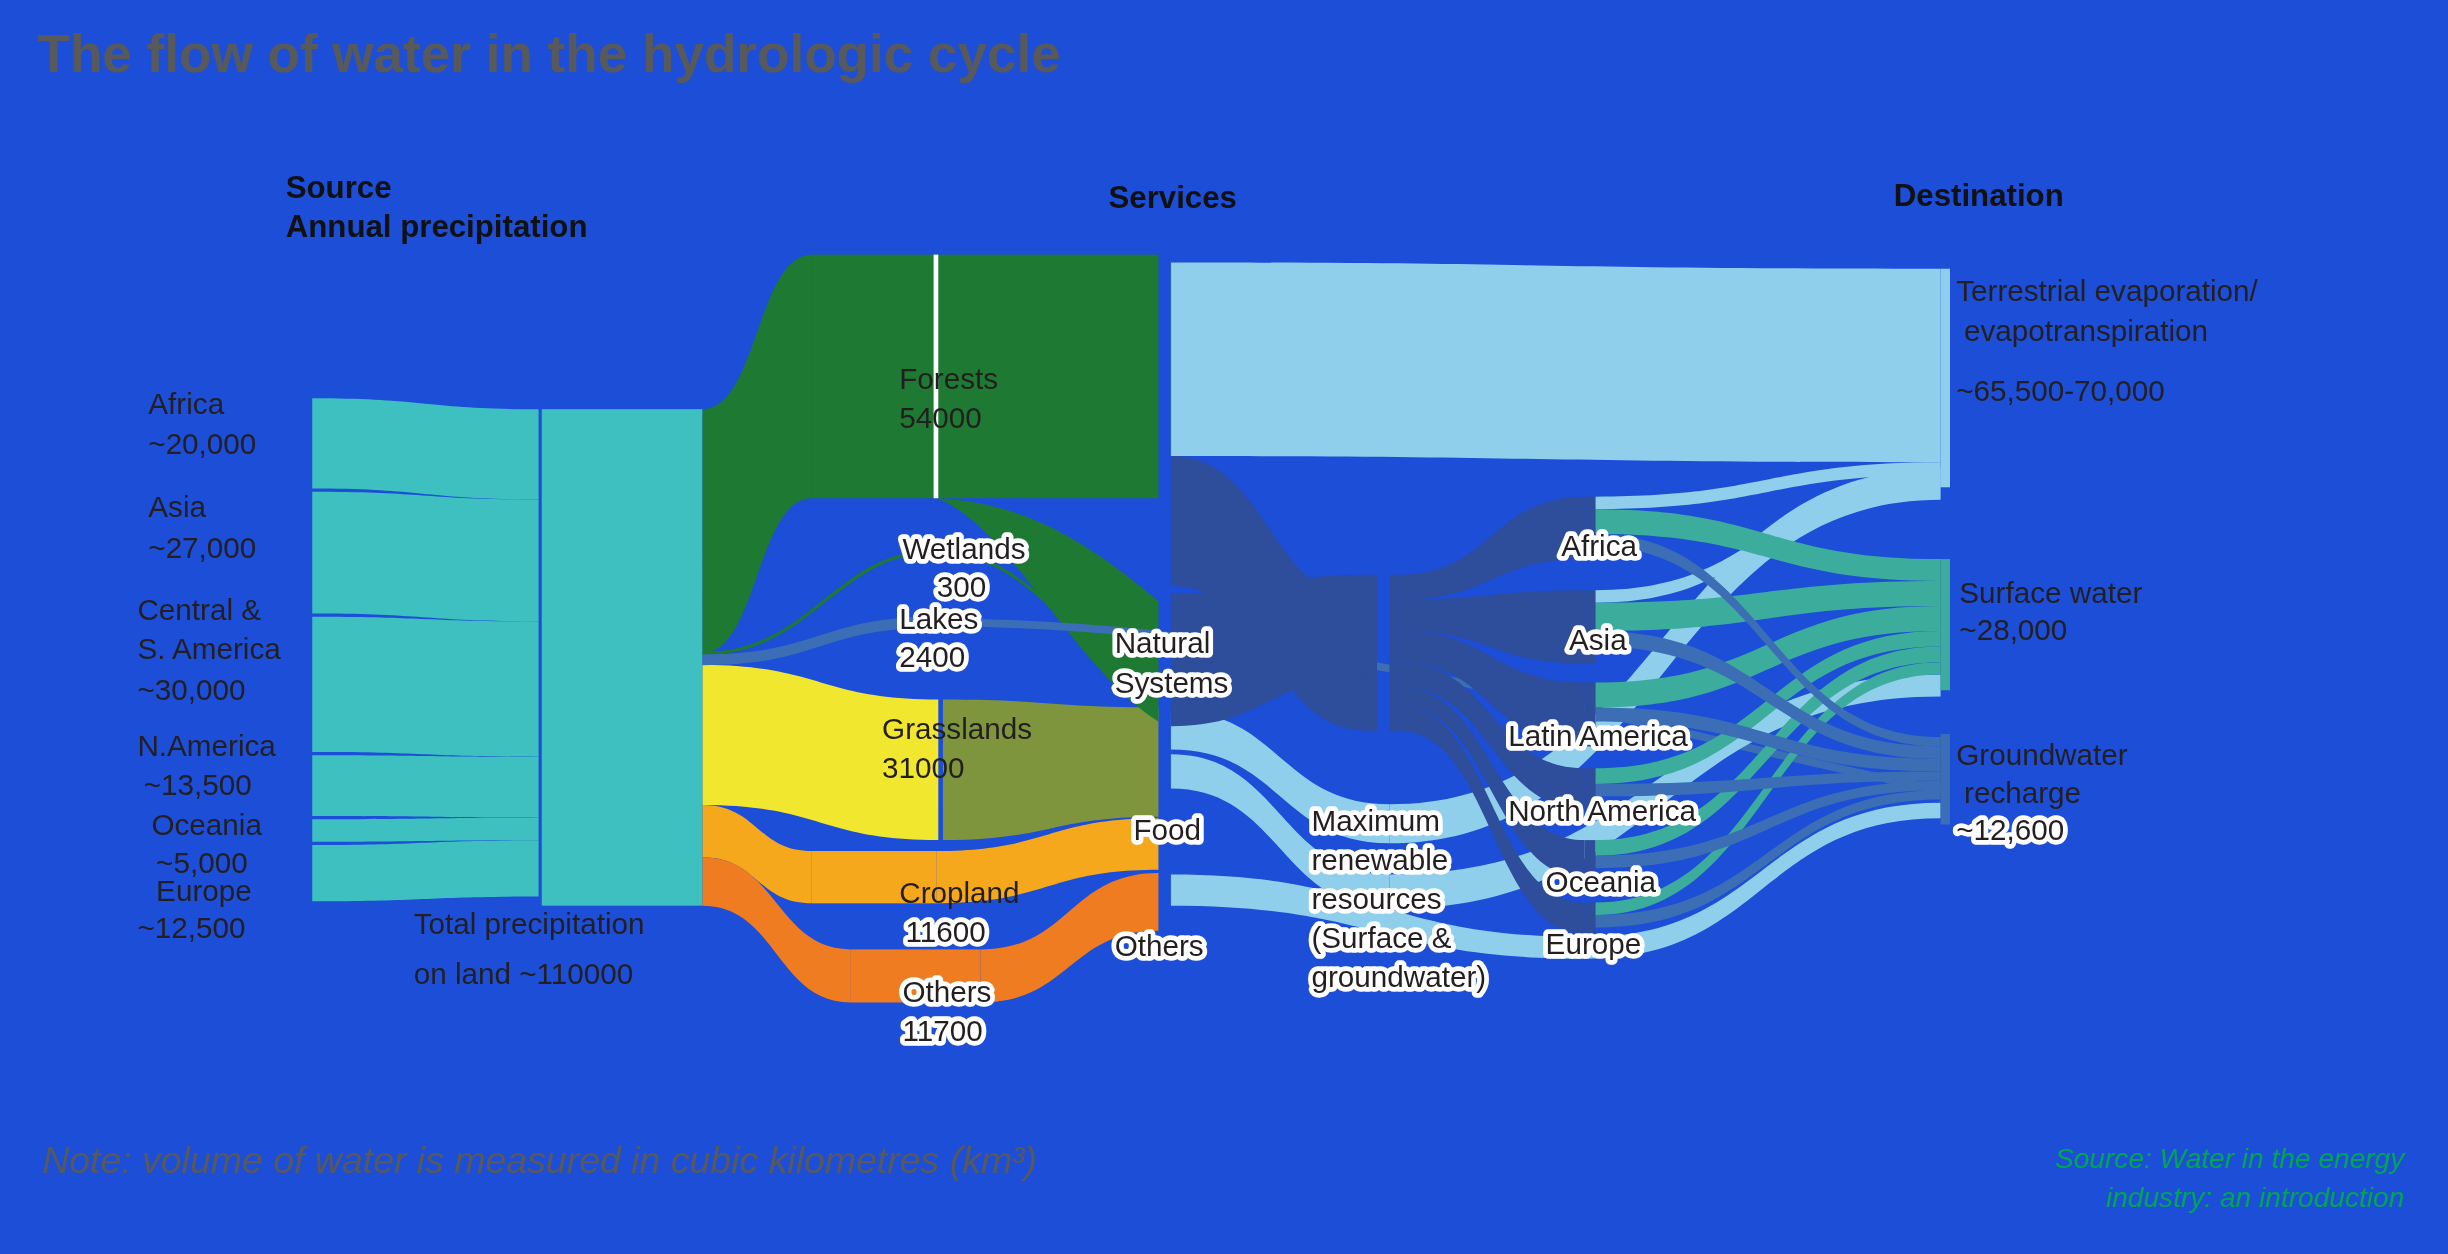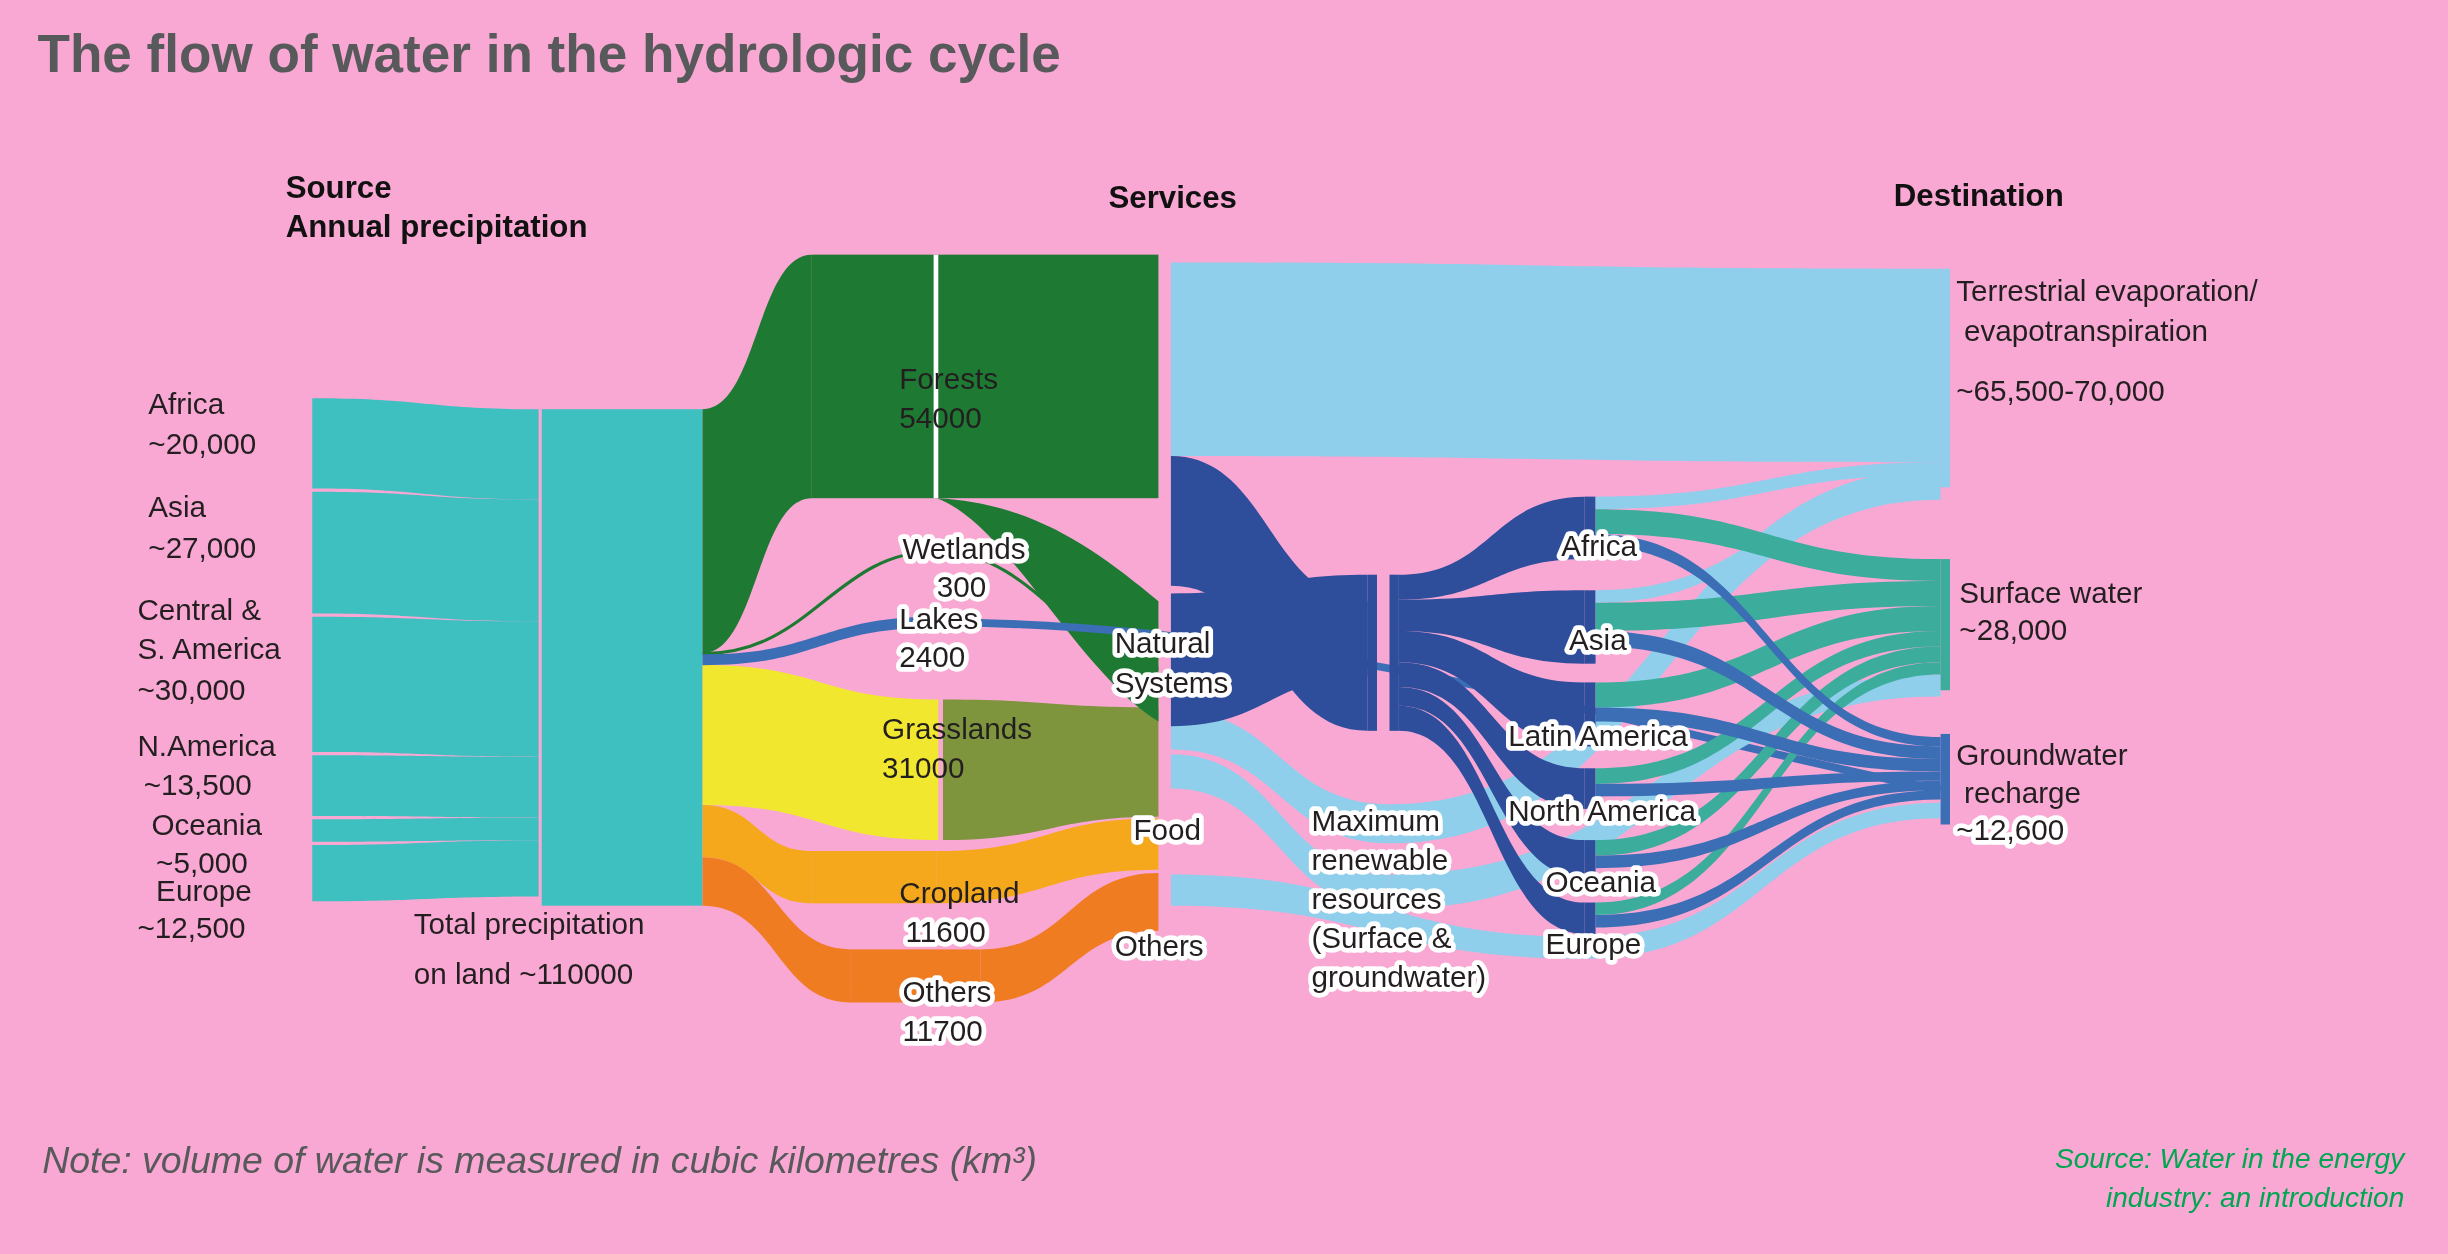--- a/index.html
+++ b/index.html
@@ -1,16 +1,16 @@
 <!DOCTYPE html>
 <html><head>
 <meta charset="utf-8">
 <style>
   html,body{margin:0;padding:0;background:#ffffff;}
-  .wrap{position:relative;width:2448px;height:1254px;background:#f9a8d4;overflow:hidden;}
+  .wrap{position:relative;width:2448px;height:1254px;background:#1d4ed8;overflow:hidden;}
   svg{display:block;}
   text{font-family:"Liberation Sans","DejaVu Sans",sans-serif;fill:#231f20;}
   .t-title{font-size:34px;font-weight:700;fill:#58595b;}
   .t-head{font-size:20px;font-weight:700;fill:#111111;}
   .t-label{font-size:19px;}
   .t-note{font-size:24px;font-style:italic;fill:#58595b;}
   .t-src{font-size:18px;font-style:italic;fill:#00a651;text-anchor:end;}
   .halo{paint-order:stroke;stroke:#ffffff;stroke-width:6px;stroke-linejoin:round;}
   .c-teal{fill:#3ebfc0;}
   .c-green{fill:#1e7a33;}

